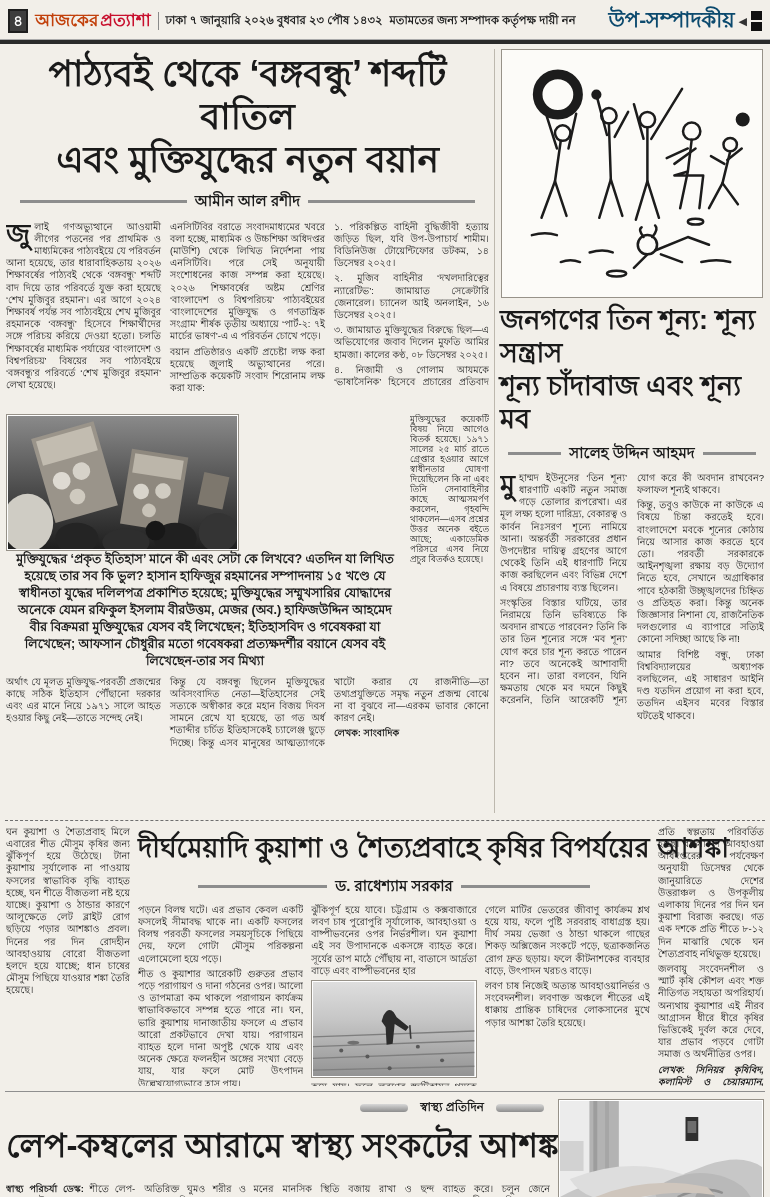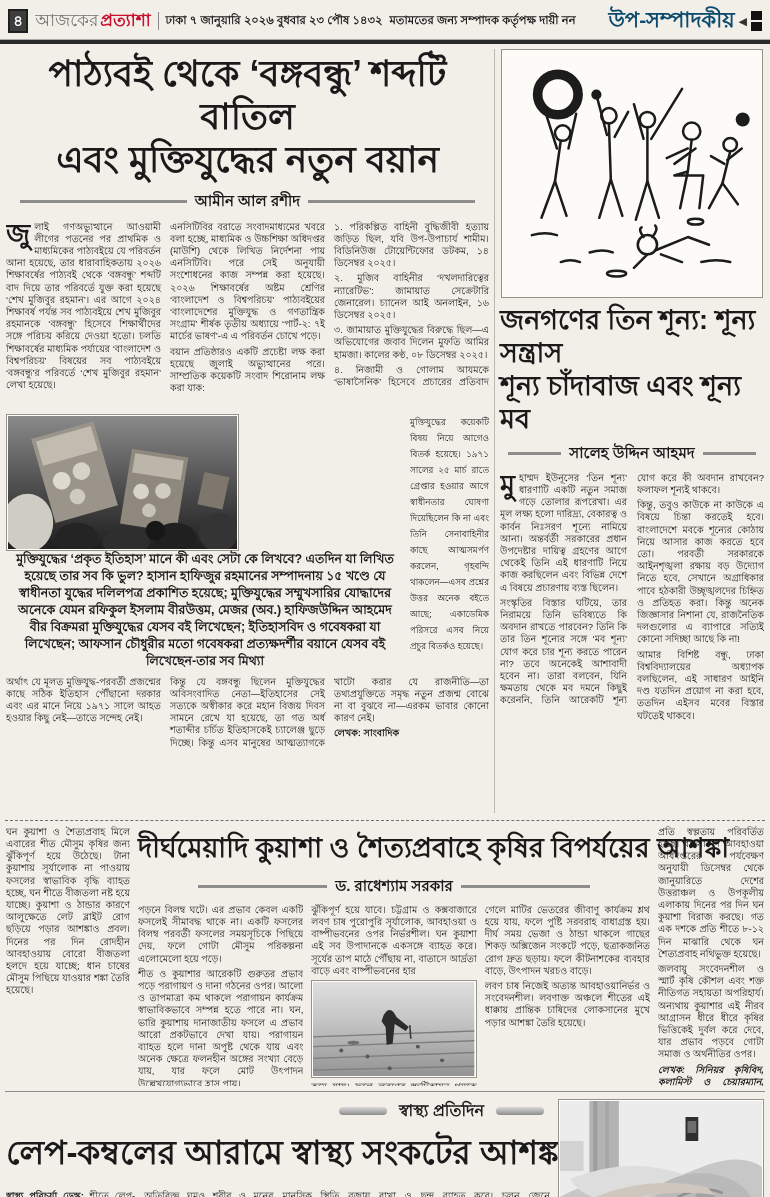--- a/index.html
+++ b/index.html
@@ -8,21 +8,21 @@
     width:770px; height:1197px; overflow:hidden; margin:0 auto;
     background:#f2efe9; color:#1a1a1a;
     font-family:"Liberation Sans","DejaVu Sans",sans-serif;
     position:relative;
   }
   
   .hdr { height:32px; margin-top:5px; padding:0 8px; display:flex; align-items:center; gap:7px; }
   .pagenum { width:25px; height:24px; background:#3d3d3d; border:2px solid #1f1f1f; color:#fff;
     font-size:15px; font-weight:700; display:flex; align-items:center; justify-content:center; }
   .brand { display:flex; align-items:baseline; gap:2px; white-space:nowrap; }
-  .brand-black { font-size:17px; font-weight:400; color:#737373; }
+  .brand-black { font-size:17px; font-weight:700; color:#c2410c; }
   .brand-red { font-size:17px; font-weight:800; color:#c8102e; }
   .vsep { width:1px; height:18px; background:#8a8a8a; }
   .dateline { font-size:11.5px; font-weight:700; color:#222; white-space:nowrap; }
   .disclaimer { font-size:11.5px; font-weight:700; color:#222; margin-left:auto; white-space:nowrap; }
   .section-wrap { display:flex; align-items:center; gap:4px; margin-left:26px; }
   .section-title { font-size:21px; font-weight:800; color:#0c4a6e; white-space:nowrap; }
   .section-arrow { font-size:11px; color:#333; }
   .section-mark { width:11px; height:20px;
     background:linear-gradient(#111 44%, #f2efe9 44%, #f2efe9 56%, #111 56%); }
   .hdr-rule { margin-top:2px; border-top:1px solid #aaa; border-bottom:4px solid #2b2b2b; height:3px; }
@@ -43,21 +43,21 @@
   .article1 { width:483px; }
   .a1-h { font-size:36px; line-height:1.2; font-weight:800; text-align:center; margin:5px 0 7px; }
   .a1-h span { display:block; }
   .article1 .byline-bar { margin:0 14px 7px; }
   .a1-top { height:188px; column-count:3; column-gap:9px; overflow:hidden; }
   .a1-mid { display:flex; gap:6px; margin-top:5px; }
   .a1-photowrap { width:398px; }
   .photo1 { width:233px; height:137px; }
   .caption { font-size:12.5px; font-weight:700; line-height:17px; text-align:center; margin:0 4px 0; }
   .a1-side { width:79px; height:258px; overflow:hidden; }
-  .a1-side p { font-size:8.8px; line-height:16px; }
+  .a1-side p { font-size:8.8px; line-height:10px; }
   .a1-bottom { height:113px; column-count:3; column-gap:9px; overflow:hidden; margin-top:4px; }
   .vrule { width:1px; background:#bdb8ae; margin:2px 5px 0; }
   .article2 { flex:1; display:flex; flex-direction:column; }
   .cartoon { height:249px; margin:2px 1px 6px; background:#fcfbf8; }
   .a2-h { font-size:27px; line-height:1.22; font-weight:800; text-align:left; margin:0 0 5px; }
   .a2-h span { display:block; }
   .article2 .byline-bar { margin:0 8px 6px; }
   .a2-body { height:341px; column-count:2; column-gap:10px; overflow:hidden; }
 
   .dashed-rule { border-top:1px dashed #6f6f6f; margin:7px 5px 5px; }
@@ -72,21 +72,21 @@
   .a3-cols { display:flex; gap:8px; height:196px; overflow:hidden; }
   .a3col { flex:1; overflow:hidden; }
   .photo2 { width:100%; height:98px; margin:3px 0; }
   .a3-right { flex:1; overflow:hidden; }
 
   
   .article4 { display:flex; gap:8px; padding:0 6px; }
   .a4-left { width:544px; }
   .a4-labelrow { display:flex; align-items:center; justify-content:flex-end; gap:12px; margin:2px 6px 2px 0; }
   .pill { width:48px; height:8px; border-radius:4px; background:linear-gradient(#d8d8d8,#8d8d8d); }
-  .a4-label { font-size:16px; font-weight:700; }
+  .a4-label { font-size:12px; font-weight:700; }
   .a4-h { font-size:33px; font-weight:800; text-align:center; margin:0 0 7px; white-space:nowrap; }
   .a4-body { height:110px; column-count:4; column-gap:9px; overflow:hidden; }
   .photo3 { flex:1; height:170px; margin-top:3px; }
 </style>
 </head>
 <body>
 
 <div class="page">
 
   <header class="hdr">

